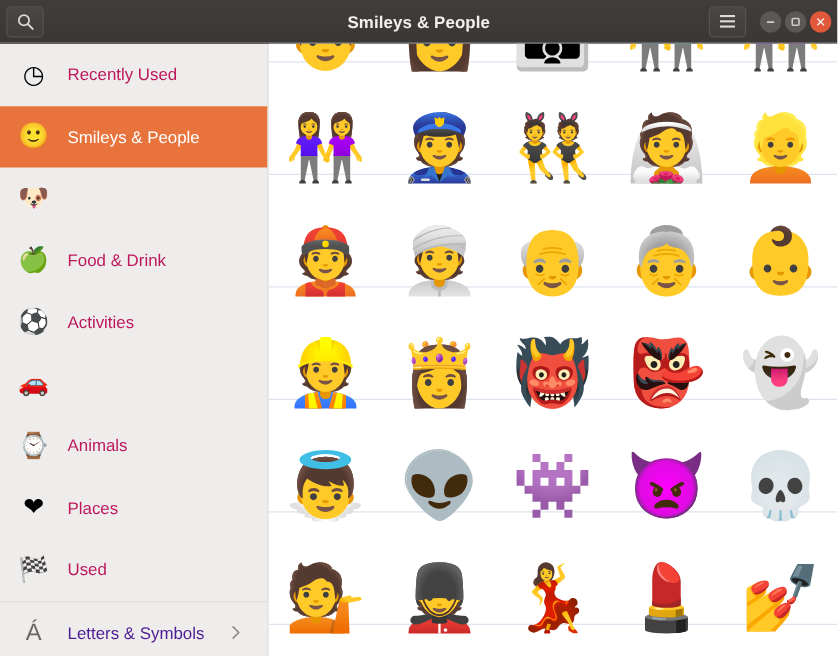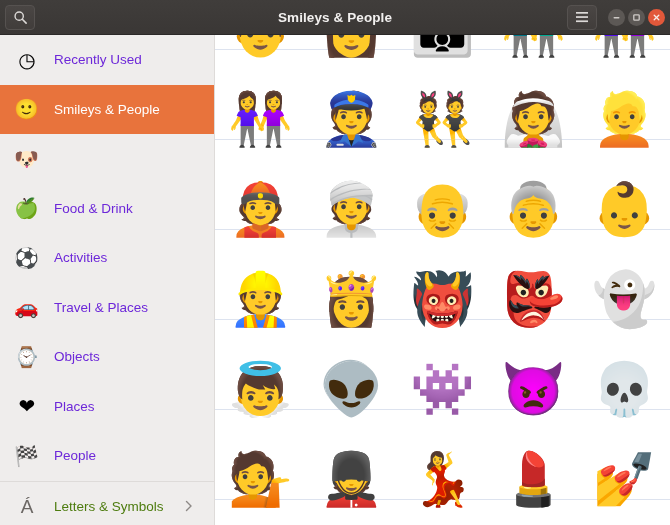--- a/index.html
+++ b/index.html
@@ -90,29 +90,29 @@
   .side-item.selected { background: #e8733c; }
   .side-item .ico {
     width: 26px; height: 26px;
     flex: 0 0 26px;
     display: flex; align-items: center; justify-content: center;
     font-size: 20px;
     line-height: 1;
   }
   .side-item .lbl {
     font-size: 13.5px;
-    color: #6d28d9;
+    color: #be185d;
     white-space: nowrap;
   }
   .side-item.selected .lbl { color: #ffffff; }
   .side-foot {
     border-top: 1px solid #dedbd9;
     background: #efedec;
   }
-  .side-foot .side-item .lbl { color: #4d7c0f; }
+  .side-foot .side-item .lbl { color: #4c1d95; }
   .chev {
     margin-left: 7px;
     display: flex; align-items: center;
   }
 
   
   .grid-wrap {
     flex: 1 1 auto;
     position: relative;
     background: #ffffff;
@@ -225,33 +225,32 @@
           <div class="side-item">
             <span class="ico">🍏</span>
             <span class="lbl">Food &amp; Drink</span>
           </div>
           <div class="side-item">
             <span class="ico">⚽</span>
             <span class="lbl">Activities</span>
           </div>
           <div class="side-item">
             <span class="ico">🚗</span>
-            <span class="lbl">Travel &amp; Places</span>
           </div>
           <div class="side-item">
             <span class="ico">⌚</span>
-            <span class="lbl">Objects</span>
+            <span class="lbl">Animals</span>
           </div>
           <div class="side-item">
             <span class="ico">❤</span>
             <span class="lbl">Places</span>
           </div>
           <div class="side-item">
             <span class="ico">🏁</span>
-            <span class="lbl">People</span>
+            <span class="lbl">Used</span>
           </div>
         </div>
 
       <div class="side-foot">
         <div class="side-item">
           <span class="ico" style="font-size:19px;color:#6b6764;">Á</span>
           <span class="lbl">Letters &amp; Symbols</span>
           <span class="chev">
             <svg width="8" height="12" viewBox="0 0 8 12">
               <polyline points="1.5,1.5 6,6 1.5,10.5" fill="none" stroke="#8d8986" stroke-width="1.4" stroke-linecap="round" stroke-linejoin="round"></polyline>

